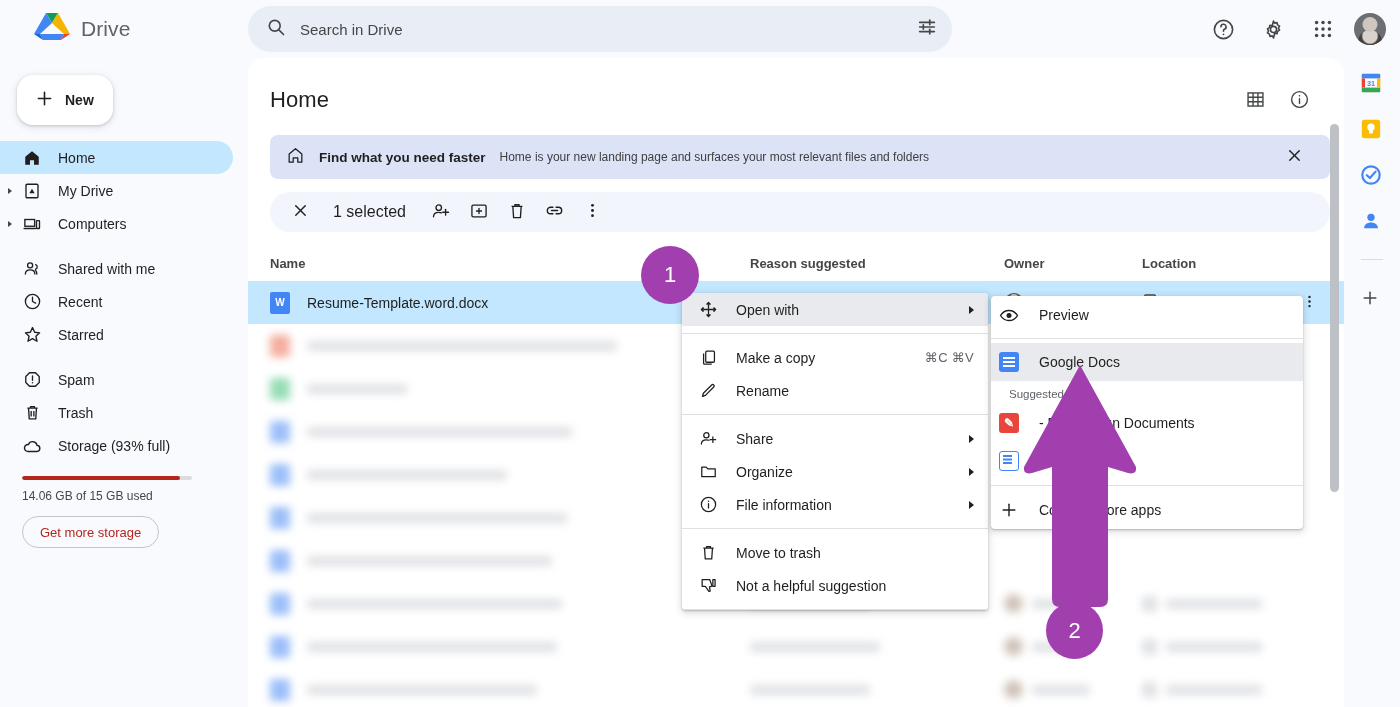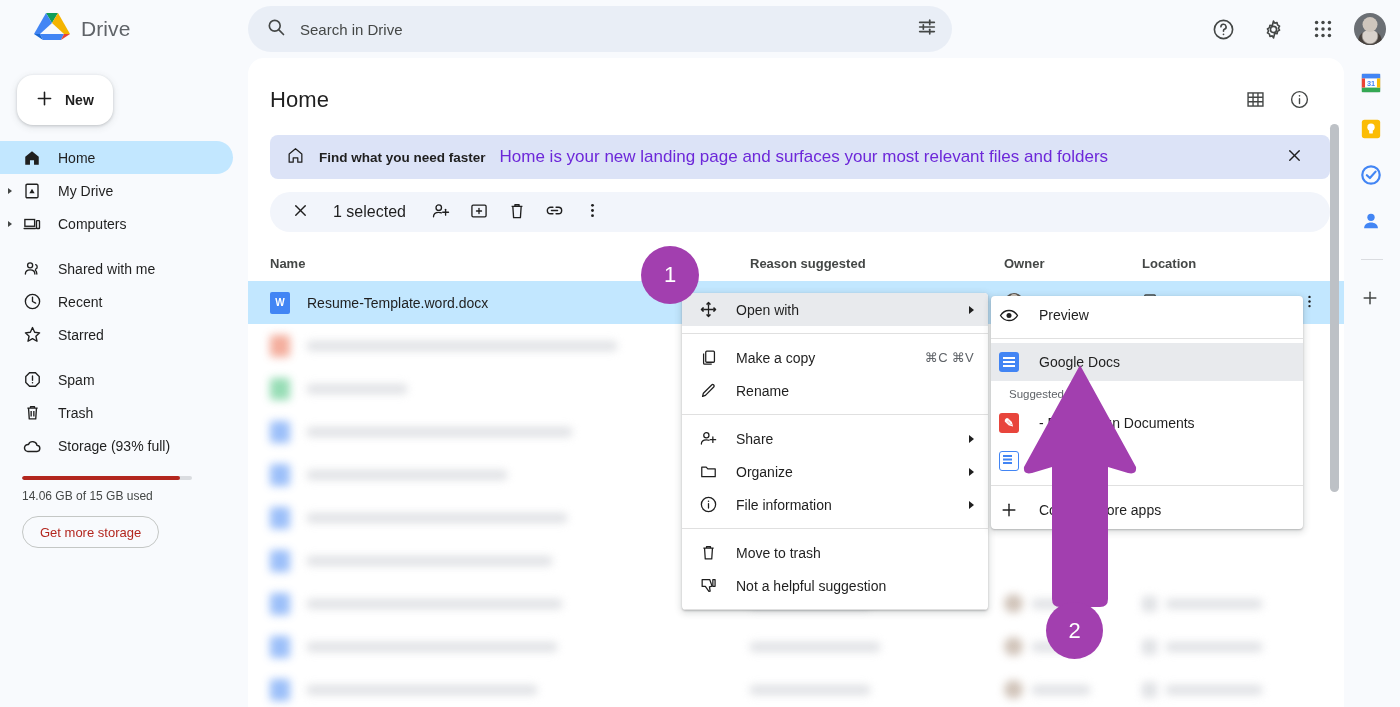--- a/index.html
+++ b/index.html
@@ -118,21 +118,21 @@
     padding-right: 26px;
   }
   .title-actions { display: flex; align-items: center; gap: 6px; padding-top: 22px; }
 
   .banner {
     margin: 17px 14px 0 22px; height: 44px; background: #dce3f7;
     border-radius: 8px; display: flex; align-items: center;
     padding: 0 26px 0 16px; gap: 14px;
   }
   .banner-strong { font-size: 13.5px; font-weight: 700; color: #1f1f1f; }
-  .banner-text { font-size: 17px; color: #6d28d9; flex: 1; }
+  .banner-text { font-size: 12px; color: #404040; flex: 1; }
 
   .seltoolbar {
     margin: 13px 14px 0 22px; height: 40px; background: #f2f5fb;
     border-radius: 20px; display: flex; align-items: center;
     padding-left: 13px; gap: 4px;
   }
   .sel-count { font-size: 16px; color: #1f1f1f; margin: 0 14px 0 12px; }
   .tbtn {
     width: 34px; height: 34px; border-radius: 50%; border: none;
     background: transparent; cursor: pointer;

